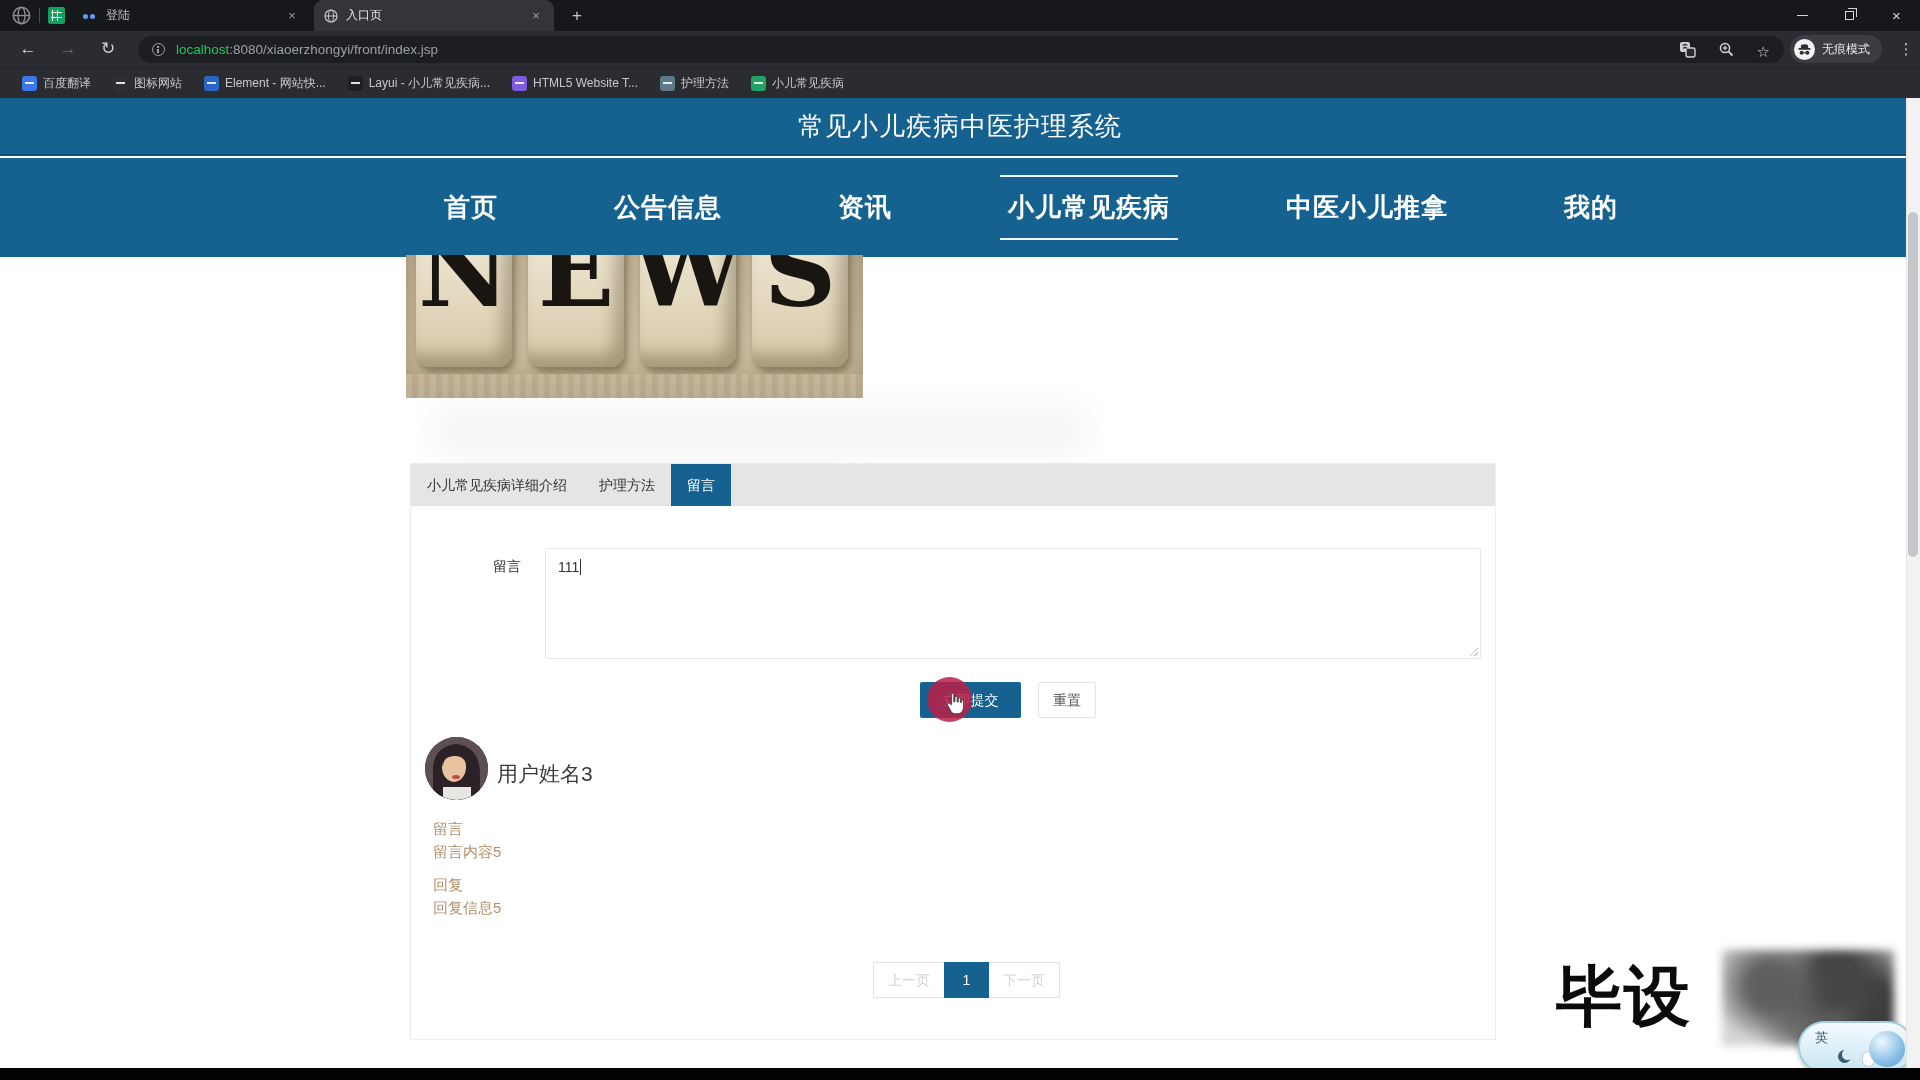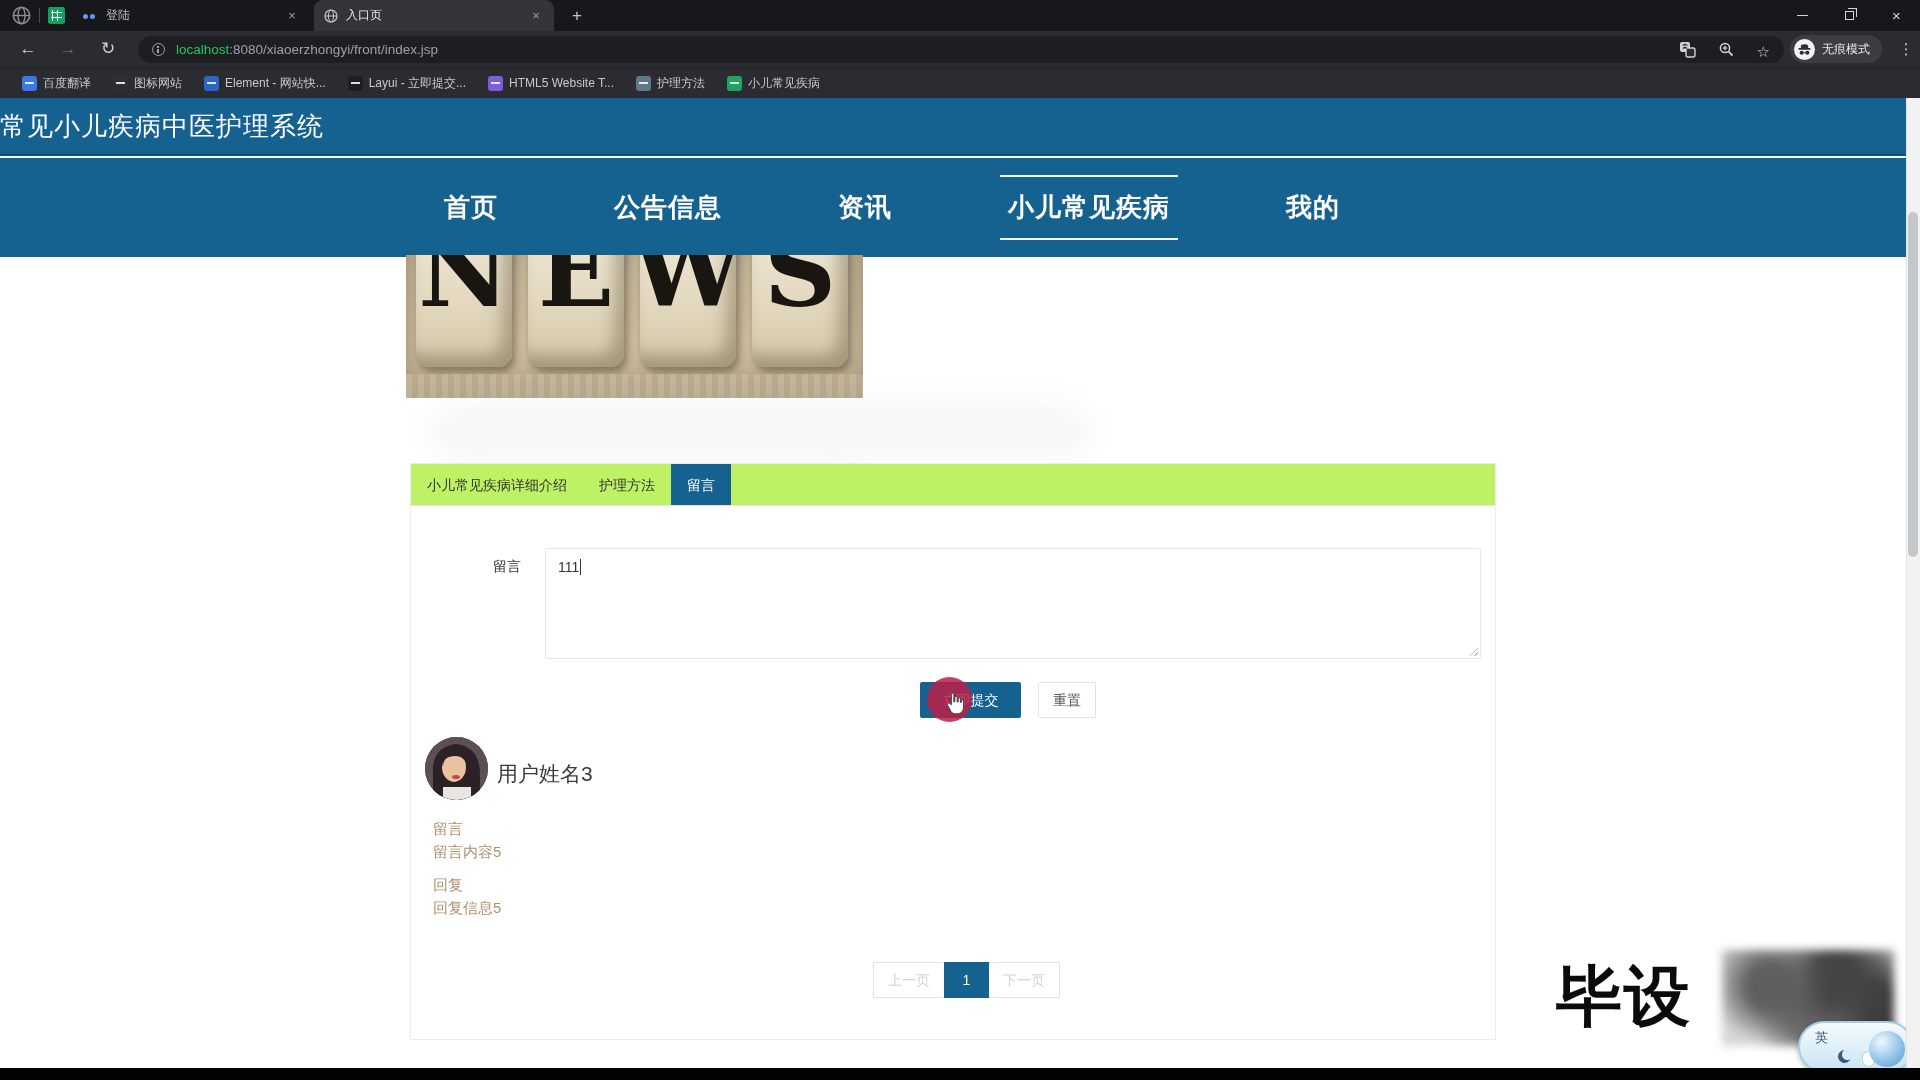--- a/index.html
+++ b/index.html
@@ -58,21 +58,21 @@
   .kebab { left:1897px; top:37px; width:18px; height:24px; color:#cfd1d5; font-size:15px; text-align:center; line-height:24px; }
 
   .bookmarks { left:0; top:67px; width:1920px; height:31px; background:#2b2c31;
     border-top:1px solid #222327; display:flex; align-items:center; padding-left:22px; gap:22px; }
   .bm { display:flex; align-items:center; gap:6px; font-size:12px; color:#c7cacd; white-space:nowrap; }
   .bm-ic { width:15px; height:15px; border-radius:3px; position:relative; flex:none; }
   .bm-ic::after { content:""; position:absolute; left:3px; top:6px; width:9px; height:2px; background:rgba(255,255,255,.85); }
 
   
   .band-title { left:0; top:98px; width:1920px; height:58px; background:#15618f;
-    border-bottom:2px solid #0e4f78; display:flex; align-items:center; justify-content:flex-start; }
+    border-bottom:2px solid #0e4f78; display:flex; align-items:center; justify-content:center; }
   .site-title { color:#fff; font-size:26px; letter-spacing:1px; }
   .band-nav { left:0; top:158px; width:1920px; height:99px; background:#15618f; }
   .nav-row { position:absolute; left:436px; top:0; height:99px; display:flex; align-items:center; gap:100px; }
   .nav-item { color:#fff; font-size:26px; font-weight:bold; padding:13px 8px; letter-spacing:1px; }
   .nav-item.active { border-top:2px solid #eef6fb; border-bottom:2px solid #eef6fb; }
 
   
   .news { left:406px; top:255px; width:457px; height:143px; overflow:hidden;
     background:linear-gradient(180deg,#bfb093,#cabb9e 60%,#c3b497);
     box-shadow: inset 0 -18px 22px rgba(80,65,40,.35); }
@@ -86,21 +86,21 @@
   .news-floor { position:absolute; left:0; bottom:0; width:100%; height:24px;
     background:repeating-linear-gradient(90deg,#c9bca1 0 6px,#bdae92 6px 12px); opacity:.75; }
 
   .smudge-a { left:430px; top:403px; width:660px; height:55px; background:#9a9a9a; opacity:.08;
     filter:blur(14px); border-radius:40px; }
   .smudge-b { left:430px; top:468px; width:430px; height:28px; background:#9a9a9a; opacity:.05;
     filter:blur(12px); border-radius:30px; }
 
   
   .card { left:410px; top:463px; width:1086px; height:577px; background:#fff; border:1px solid #ececec; }
-  .card-tabs { height:42px; background:#bef264; border-bottom:1px solid #e2e2e2; display:flex; }
+  .card-tabs { height:42px; background:#e5e5e5; border-bottom:1px solid #e2e2e2; display:flex;align-items:center; }
   .ctab { padding:0 16px; line-height:42px; font-size:14px; color:#333; white-space:nowrap; }
   .ctab.active { background:#15618f; color:#fff; }
 
   .form-label { left:481px; top:558px; width:40px; text-align:right; font-size:14px; color:#333; }
   .ta { left:545px; top:548px; width:936px; height:111px; border:1px solid #e6e6e6; border-radius:2px;
     background:#fff; padding:10px 12px; font-size:14px; color:#333; }
   .caret { display:inline-block; width:1px; height:16px; background:#333; vertical-align:-3px; margin-left:1px; }
   .grip { position:absolute; right:2px; bottom:2px; width:11px; height:11px;
     background:repeating-linear-gradient(-45deg, transparent 0 2px, #c3c3c3 2px 3px);
     clip-path:polygon(100% 0, 100% 100%, 0 100%); }
@@ -255,21 +255,21 @@
   <span class="bm">
     <span class="bm-ic" style="background: rgb(47, 47, 51);"></span>
     <span>图标网站</span>
   </span>
   <span class="bm">
     <span class="bm-ic" style="background: rgb(45, 100, 200);"></span>
     <span>Element - 网站快...</span>
   </span>
   <span class="bm">
     <span class="bm-ic" style="background: rgb(31, 31, 35);"></span>
-    <span>Layui - 立即提交...</span>
+    <span>Layui - 小儿常见疾病...</span>
   </span>
   <span class="bm">
     <span class="bm-ic" style="background: rgb(125, 92, 224);"></span>
     <span>HTML5 Website T...</span>
   </span>
   <span class="bm">
     <span class="bm-ic" style="background: rgb(94, 122, 138);"></span>
     <span>护理方法</span>
   </span>
   <span class="bm">
@@ -280,20 +280,21 @@
 
 <div class="abs band-title">
   <span class="site-title">常见小儿疾病中医护理系统</span>
 </div>
 <div class="abs band-nav">
   <div class="nav-row">
     <span class="nav-item">首页</span>
     <span class="nav-item">公告信息</span>
     <span class="nav-item">资讯</span>
     <span class="nav-item active">小儿常见疾病</span>
+    <span class="nav-item">中医小儿推拿</span>
     <span class="nav-item">我的</span>
   </div>
 </div>
 
 <div class="abs news">
   <div class="die die-1">
       <span>N</span>
     </div>
   <div class="die die-2">
       <span>E</span>

